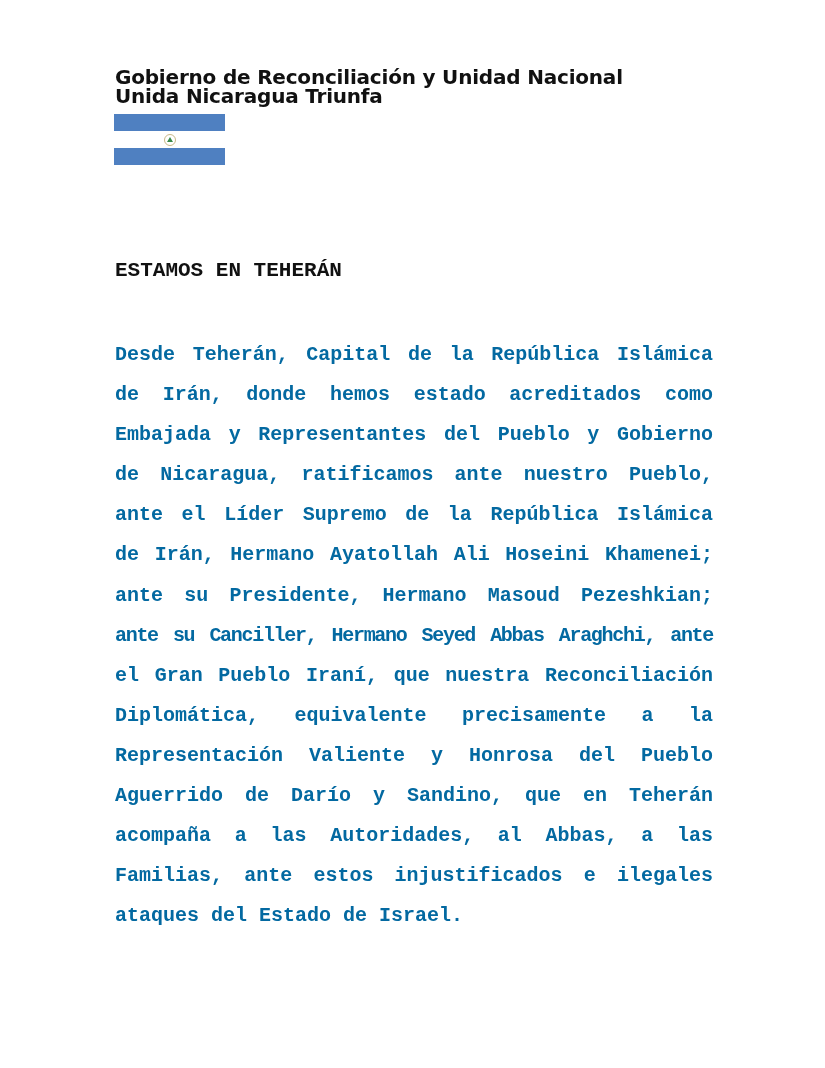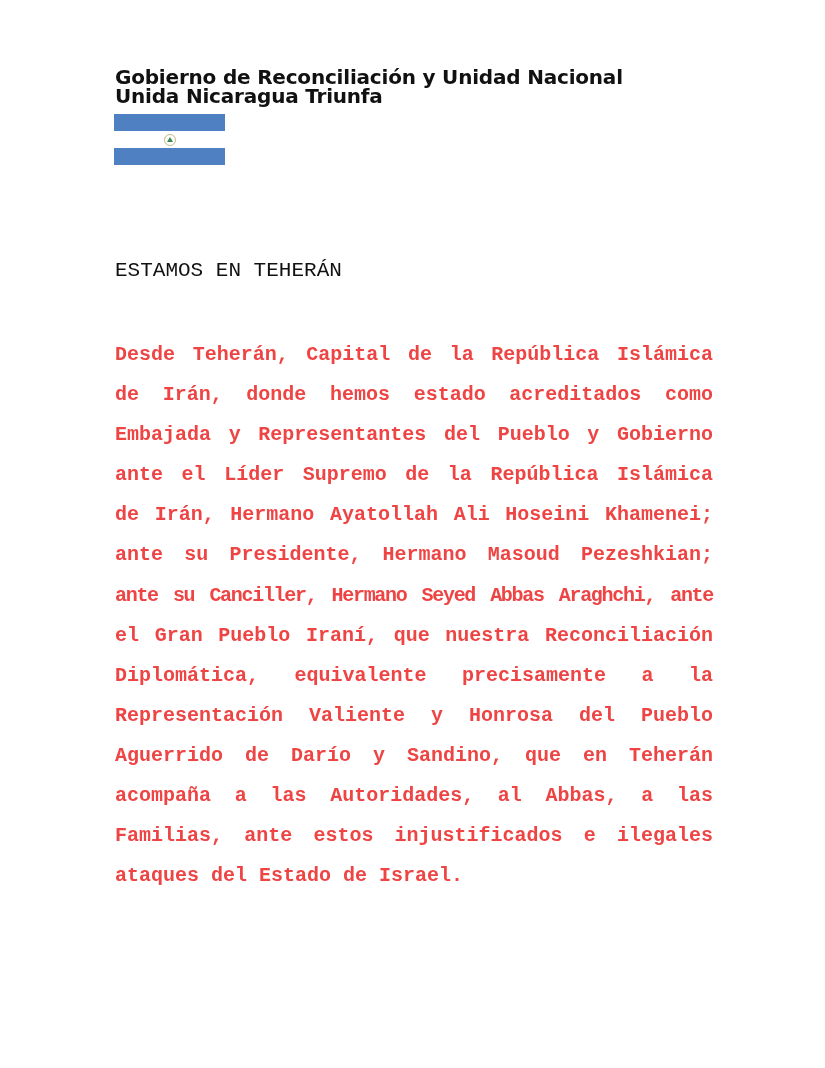--- a/index.html
+++ b/index.html
@@ -23,26 +23,26 @@
     }
     .flag .emblem::after {
       content: ""; position: absolute; left: 2px; top: 2px;
       width: 0; height: 0;
       border-left: 3px solid transparent; border-right: 3px solid transparent;
       border-bottom: 5px solid #3a8a4a;
     }
     .title {
       position: absolute; left: 115px; top: 259px;
       font-family: "Liberation Mono", "DejaVu Sans Mono", monospace;
-      font-weight: normal; font-size: 21px; color: #111;
+      font-weight: bold; font-size: 21px; color: #111;
     }
     .body {
       position: absolute; left: 115px; top: 335px; width: 598px;
       font-family: "Liberation Mono", "DejaVu Sans Mono", monospace;
-      font-weight: bold; font-size: 20px; line-height: 40.1px; color: #ef4444;
+      font-weight: bold; font-size: 20px; line-height: 40.1px; color: #0369a1;
     }
     .line {
       display: block; text-align: justify; text-align-last: justify;
       white-space: nowrap; height: 40.1px;
     }
     .line.last { text-align-last: left; }
   </style>
 </head>
 <body>
 
@@ -58,20 +58,21 @@
   </div>
   <div class="stripe blue"></div>
 </div>
 
 <div class="title">ESTAMOS EN TEHERÁN</div>
 
 <div class="body">
   <span class="line">Desde Teherán, Capital de la República Islámica</span>
   <span class="line">de Irán, donde hemos estado acreditados como</span>
   <span class="line">Embajada y Representantes del Pueblo y Gobierno</span>
+  <span class="line">de Nicaragua, ratificamos ante nuestro Pueblo,</span>
   <span class="line">ante el Líder Supremo de la República Islámica</span>
   <span class="line">de Irán, Hermano Ayatollah Ali Hoseini Khamenei;</span>
   <span class="line">ante su Presidente, Hermano Masoud Pezeshkian;</span>
   <span class="line" style="letter-spacing:-1.3px;">ante su Canciller, Hermano Seyed Abbas Araghchi, ante</span>
   <span class="line">el Gran Pueblo Iraní, que nuestra Reconciliación</span>
   <span class="line">Diplomática, equivalente precisamente a la</span>
   <span class="line">Representación Valiente y Honrosa del Pueblo</span>
   <span class="line">Aguerrido de Darío y Sandino, que en Teherán</span>
   <span class="line">acompaña a las Autoridades, al Abbas, a las</span>
   <span class="line">Familias, ante estos injustificados e ilegales</span>

